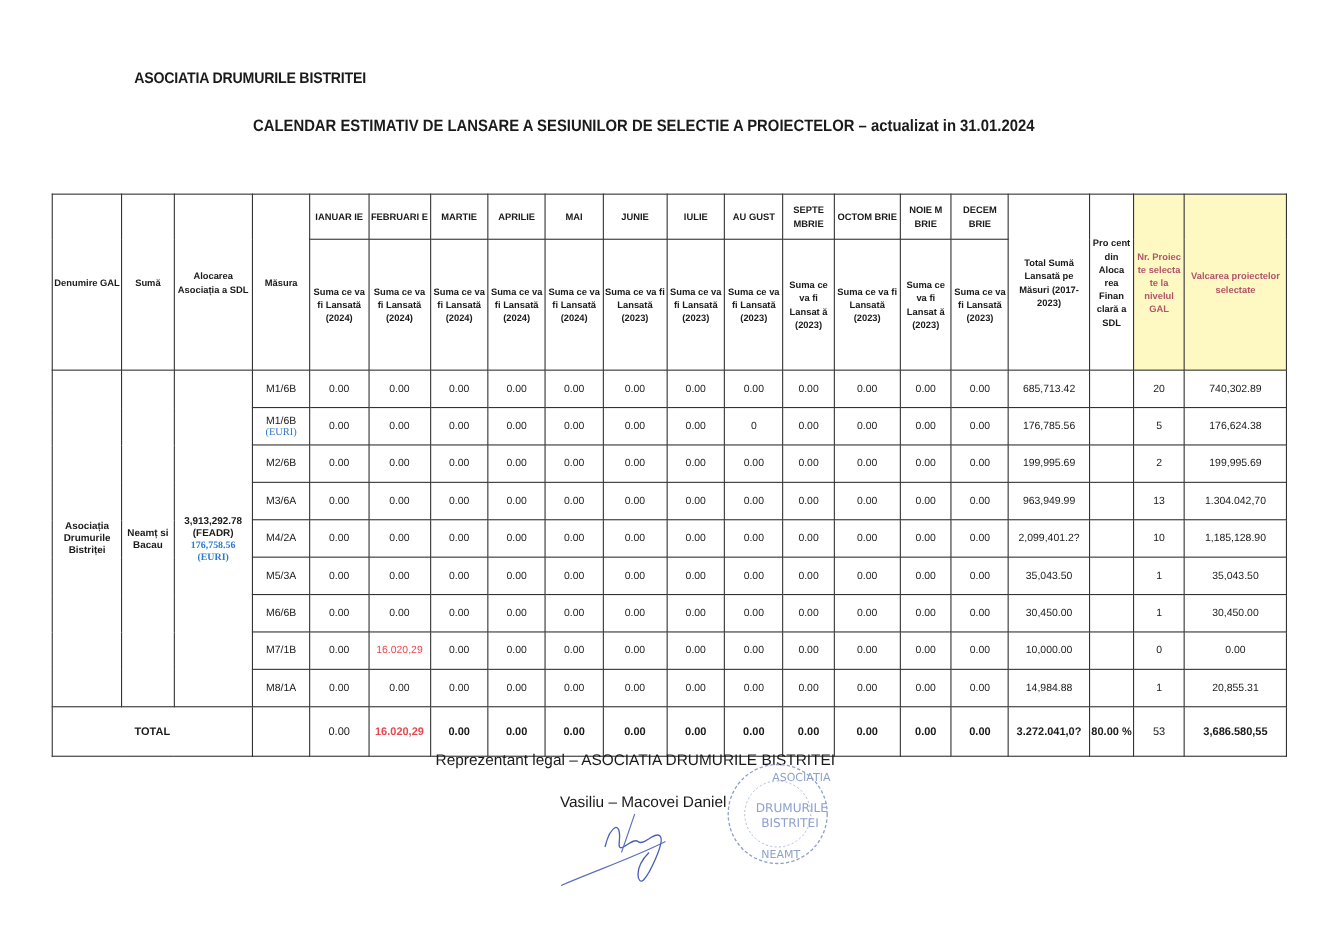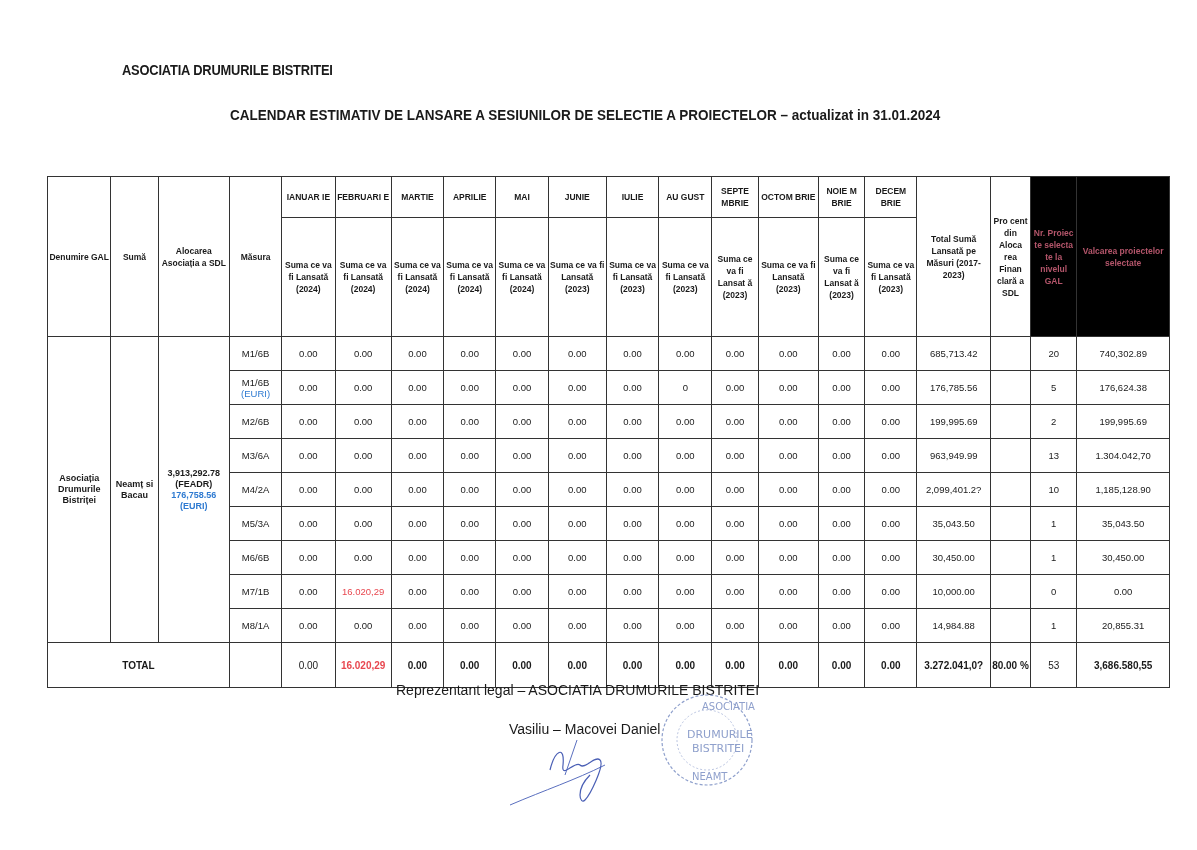--- a/index.html
+++ b/index.html
@@ -20,24 +20,24 @@
     border-collapse: collapse; table-layout: fixed;
     font-size: 9.5px;
   }
   table.cal td, table.cal th {
     border: 1px solid #333; text-align: center; vertical-align: middle; padding: 0 1px;
   }
   table.cal th { font-weight: bold; font-size: 8.5px; line-height: 12px; }
   th.month { height: 40px; }
   th.sub { height: 118px; vertical-align: bottom; padding-bottom: 2px; }
   th.tall { vertical-align: bottom; padding-bottom: 2px; }
-  th.pink { background: #000000; color: #b3556a; font-weight: normal; vertical-align: middle; }
+  th.pink { background: #fef9c3; color: #b3556a; font-weight: normal; vertical-align: middle; }
   td.cell { height: 33px; font-size: 9.5px; }
   td.red { color: #e8474f; margin-top: 47px; }
-  .blue { color: #2e7ad1; }
+  .blue { color: #2e7ad1; font-family: Liberation Serif, serif; }
   tr.total td { height: 44px; font-weight: bold; font-size: 10px; }
   td.gal { font-weight: bold; font-size: 9px; line-height: 11px; }
   .footer-line1 { position: absolute; left: 396px; top: 682px; font-size: 14px; }
   .footer-line2 { position: absolute; left: 509px; top: 721px; font-size: 14px; }
   .signature { position: absolute; left: 505px; top: 735px; }
   .stamp { position: absolute; left: 652px; top: 690px; }
 </style>
 </head>
 <body>
 

